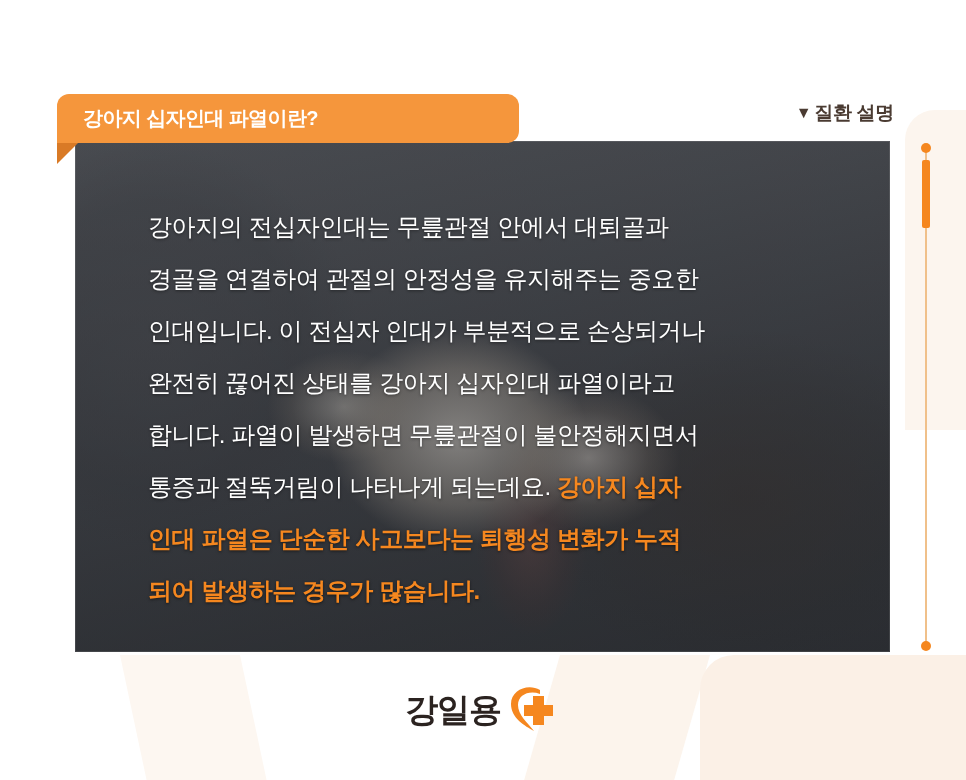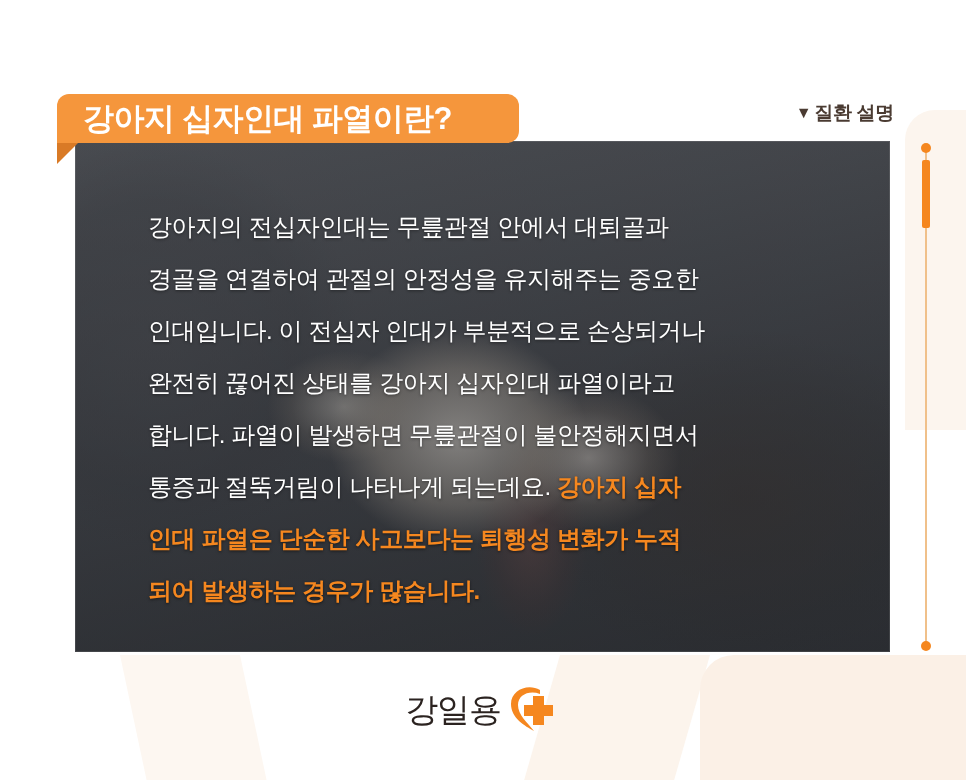--- a/index.html
+++ b/index.html
@@ -116,21 +116,21 @@
     height: 49px;
     background: #F5963C;
     border-top-left-radius: 12px;
     border-top-right-radius: 12px;
     border-bottom-right-radius: 12px;
     display: flex;
     align-items: center;
   }
   #title-text {
     color: #ffffff;
-    font-size: 31px;
+    font-size: 20px;
     font-weight: 800;
     letter-spacing: -0.6px;
     margin-left: 26px;
   }
 
   
   #section-label {
     position: absolute;
     right: 72px;
     top: 100px;
@@ -190,21 +190,21 @@
     left: 0;
     top: 686px;
     width: 966px;
     display: flex;
     align-items: center;
     justify-content: center;
     gap: 6px;
   }
   .logo-word {
     font-size: 33px;
-    font-weight: 400;
+    font-weight: 700;
     color: #2B2320;
     letter-spacing: -1.2px;
     line-height: 1;
   }
   #logo-mark {
     position: relative;
     width: 54px;
     height: 46px;
     display: inline-block;
   }

